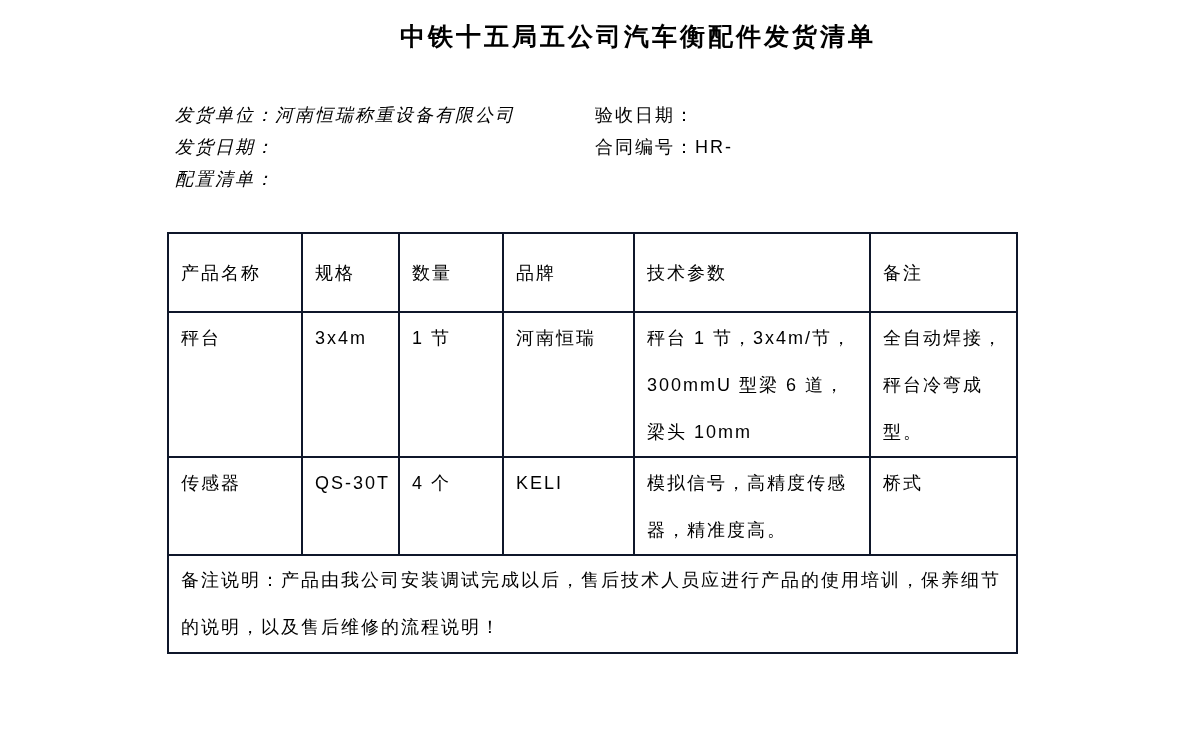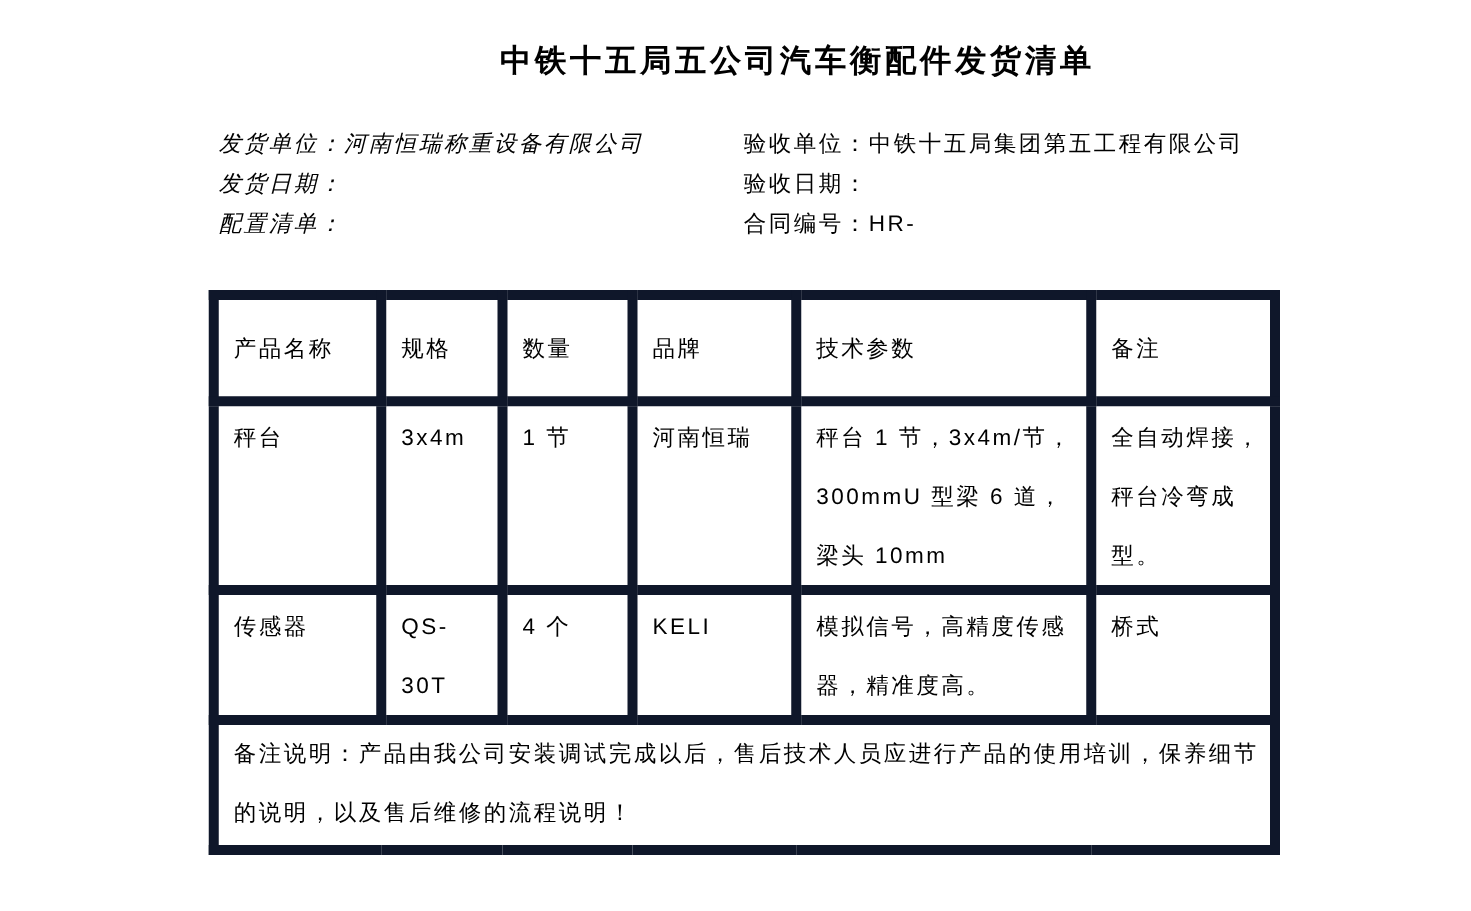--- a/index.html
+++ b/index.html
@@ -14,21 +14,20 @@
     overflow: hidden;
   }
   .doc-title {
     position: absolute;
     top: 20px;
     left: 400px;
     font-size: 25px;
     font-weight: 700;
     letter-spacing: 3px;
     white-space: nowrap;
-    margin-top: 12px;
   }
   .info-block {
     position: absolute;
     top: 99px;
     left: 175px;
     width: 845px;
     display: flex;
     font-size: 18px;
     letter-spacing: 2px;
     line-height: 32px;
@@ -43,21 +42,21 @@
   }
   table.main-table {
     border-collapse: collapse;
     table-layout: fixed;
     width: 849px;
     font-size: 18px;
     letter-spacing: 2px;
   }
   table.main-table th,
   table.main-table td {
-    border: 8px solid #0f172a;
+    border: 2px solid #0f172a;
     font-weight: inherit;
     text-align: left;
   }
   table.main-table th {
     vertical-align: middle;
     padding: 0 4px 0 12px;
     height: 77px;
   }
   table.main-table td {
     vertical-align: top;
@@ -92,21 +91,20 @@
 
   <div class="doc-title">中铁十五局五公司汽车衡配件发货清单</div>
 
   <div class="info-block">
     <div class="info-col-left">
       <div class="info-line"><span>发货单位：</span><span>河南恒瑞称重设备有限公司</span></div>
       <div class="info-line"><span>发货日期：</span><span></span></div>
       <div class="info-line"><span>配置清单：</span><span></span></div>
     </div>
     <div class="info-col-right">
-      <div class="info-line"><span>验收单位：</span><span>中铁十五局集团第五工程有限公司</span></div>
       <div class="info-line"><span>验收日期：</span><span></span></div>
       <div class="info-line"><span>合同编号：</span><span>HR-</span></div>
     </div>
   </div>
 
   <div class="main-table-wrap">
     <table class="main-table">
       <colgroup>
         <col style="width:134px">
         <col style="width:97px">

